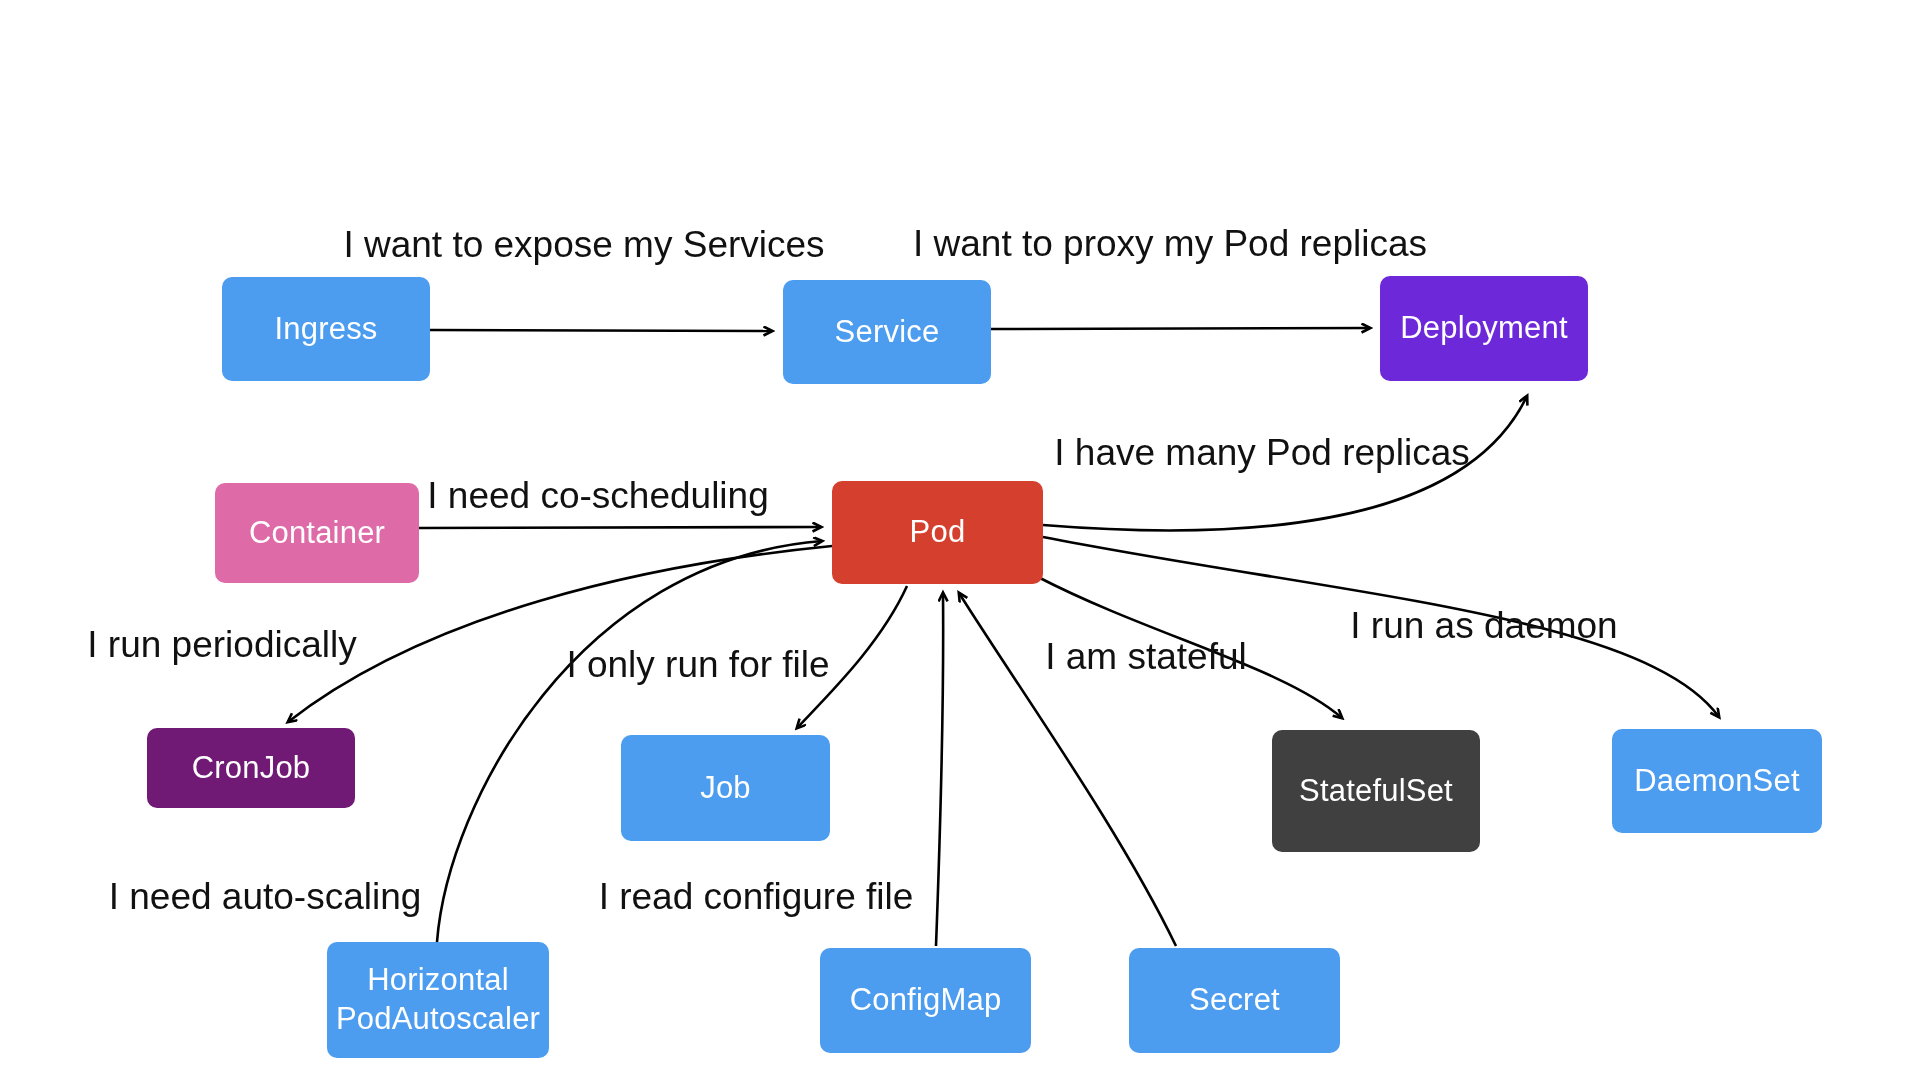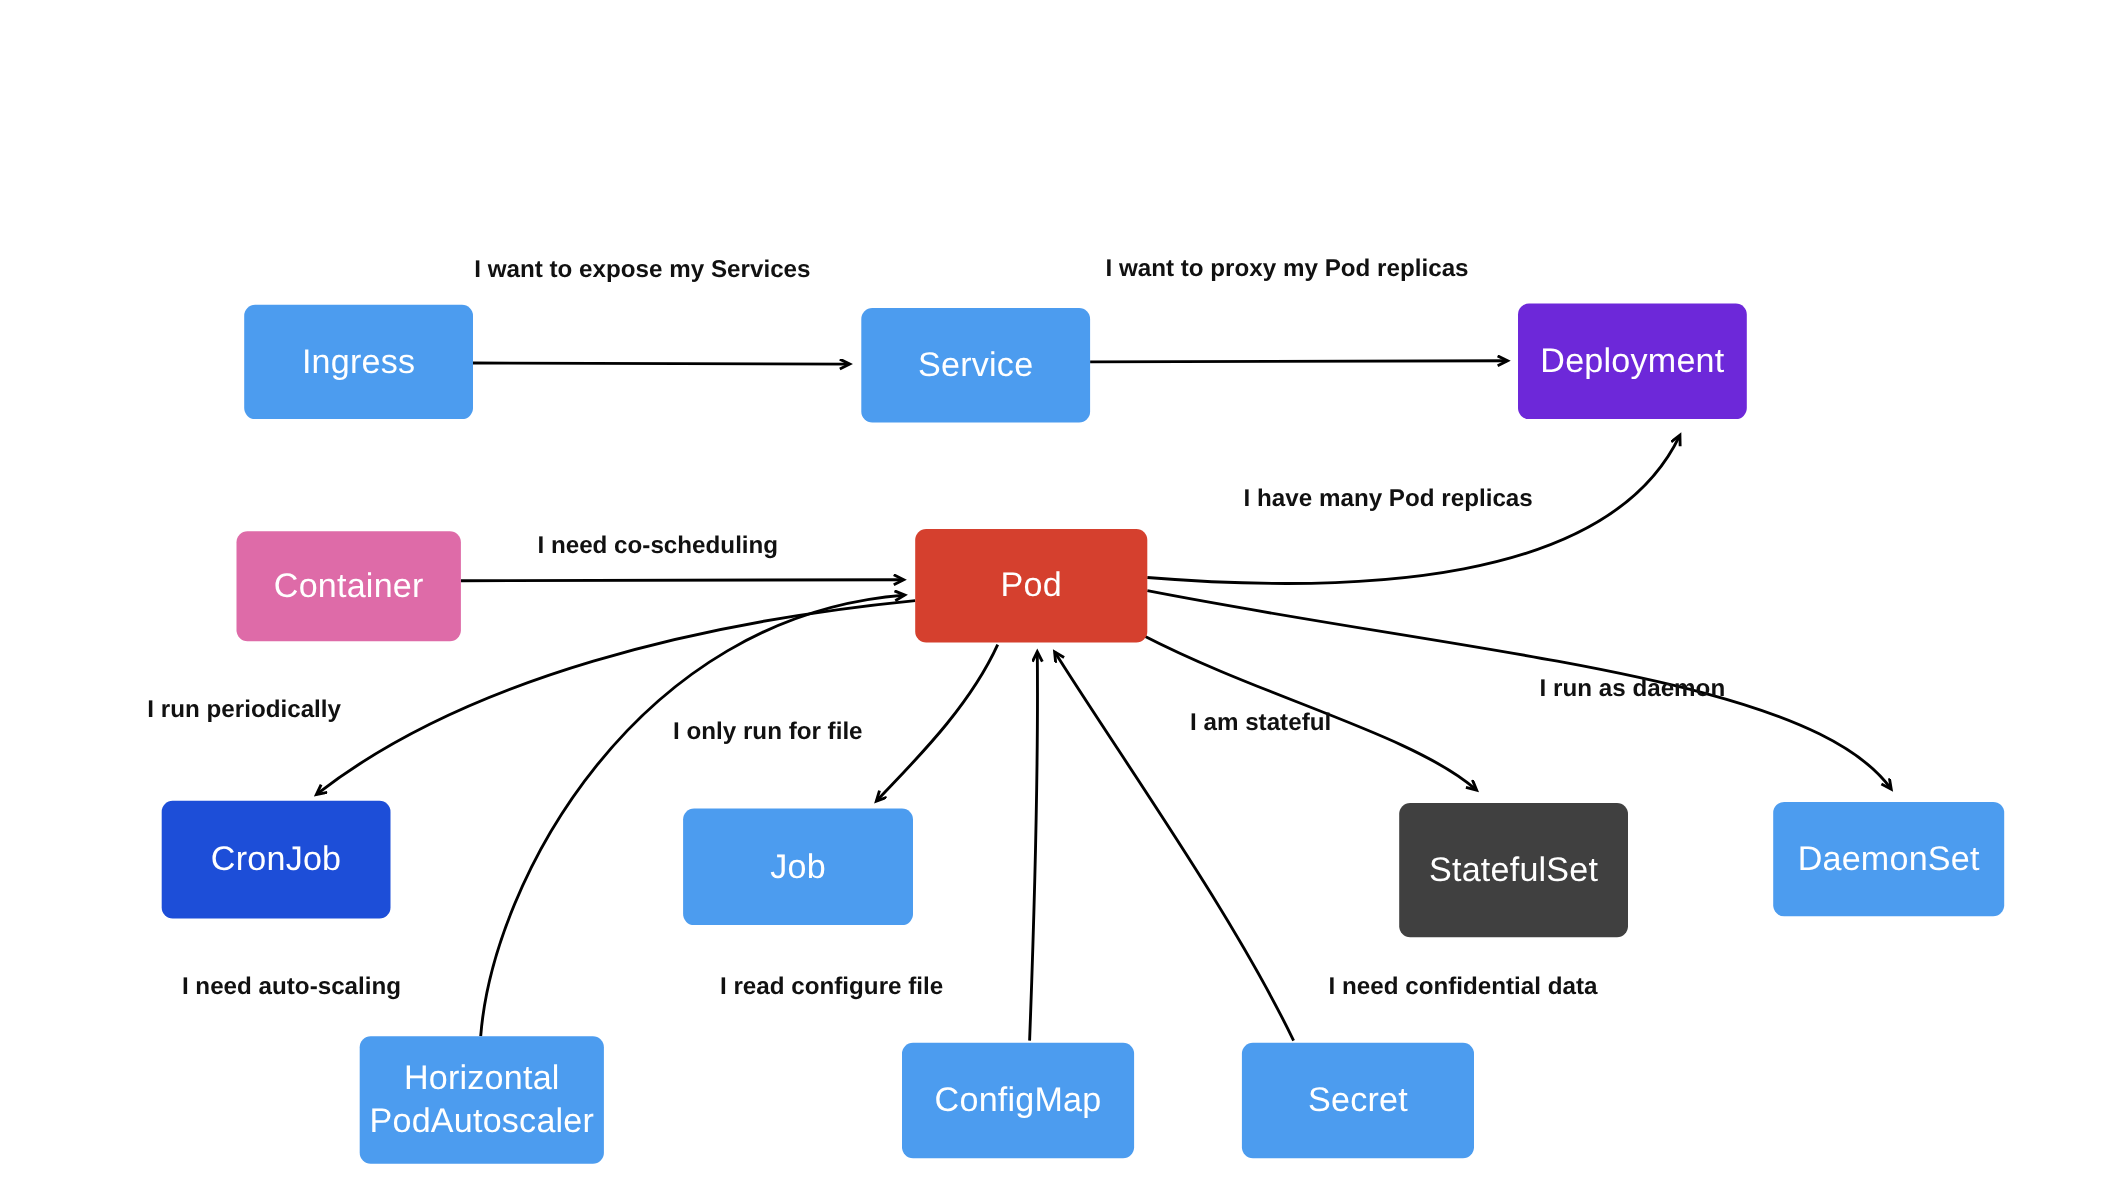--- a/index.html
+++ b/index.html
@@ -7,21 +7,21 @@
   .canvas{position:relative;width:1920px;height:1080px;background:#fff;overflow:hidden;}
   .arrows{position:absolute;left:0;top:0;width:1920px;height:1080px;}
   .arrows path{fill:none;stroke:#000;stroke-width:2.6px;}
   .node{
     position:absolute;display:flex;align-items:center;justify-content:center;
     border-radius:10px;color:#fff;font-size:31px;font-weight:400;
     text-align:center;line-height:1.25;letter-spacing:.2px;
   }
   .edge-label{
     position:absolute;transform:translate(-50%,-50%);
-    color:#111;font-size:22px;font-weight:700;white-space:nowrap;
+    color:#111;font-size:37px;font-weight:400;white-space:nowrap;
   }
 </style>
 </head>
 <body>
 
 <div class="canvas">
 
   <svg class="arrows" viewBox="0 0 1920 1080" xmlns="http://www.w3.org/2000/svg">
     <defs>
       <marker id="ah" markerWidth="13" markerHeight="12" refX="9.5" refY="5" orient="auto" markerUnits="userSpaceOnUse">
@@ -39,33 +39,32 @@
     <path d="M907,586 C880,645 828,695 797,728" marker-end="url(#ah)" stroke="#000000"></path>
     <path d="M936,946 C940,840 944,700 943,593" marker-end="url(#ah)" stroke="#000000"></path>
     <path d="M1176,946 C1120,830 1020,690 959,593" marker-end="url(#ah)" stroke="#000000"></path>
   </svg>
 
   <div class="node" style="left: 222px; top: 277px; width: 208px; height: 104px; background-color: rgb(76, 156, 239);">Ingress</div>
   <div class="node" style="left: 783px; top: 280px; width: 208px; height: 104px; background-color: rgb(76, 156, 239);">Service</div>
   <div class="node" style="left: 1380px; top: 276px; width: 208px; height: 105px; background-color: #6d28d9;">Deployment</div>
   <div class="node" style="left: 215px; top: 483px; width: 204px; height: 100px; background-color: rgb(222, 107, 168);">Container</div>
   <div class="node" style="left: 832px; top: 481px; width: 211px; height: 103px; background-color: rgb(213, 64, 46);">Pod</div>
-  <div class="node" style="left: 147px; top: 728px; width: 208px; height: 107px; background-color: #1d4ed8;">CronJob</div>
+  <div class="node" style="left: 147px; top: 728px; width: 208px; height: 80px; background-color: #701a75;">CronJob</div>
   <div class="node" style="left: 621px; top: 735px; width: 209px; height: 106px; background-color: rgb(76, 156, 239);">Job</div>
   <div class="node" style="left: 1272px; top: 730px; width: 208px; height: 122px; background-color: #404040; text-align: right;">StatefulSet</div>
   <div class="node" style="left: 1612px; top: 729px; width: 210px; height: 104px; background-color: rgb(76, 156, 239);">DaemonSet</div>
   <div class="node" style="left: 307px; top: 942px; width: 222px; height: 116px; padding: 16px 16px; box-sizing: border-box; background-color: rgb(76, 156, 239); margin-left: 20px;">Horizontal PodAutoscaler</div>
   <div class="node" style="left: 820px; top: 948px; width: 211px; height: 105px; background-color: rgb(76, 156, 239);">ConfigMap</div>
   <div class="node" style="left: 1129px; top: 948px; width: 211px; height: 105px; background-color: rgb(76, 156, 239);">Secret</div>
 
   <div class="edge-label" style="left: 584px; top: 245px; color: rgb(17, 17, 17);">I want to expose my Services</div>
   <div class="edge-label" style="left: 1170px; top: 244px; color: rgb(17, 17, 17);">I want to proxy my Pod replicas</div>
   <div class="edge-label" style="left: 1262px; top: 453px; color: rgb(17, 17, 17);">I have many Pod replicas</div>
   <div class="edge-label" style="left: 598px; top: 496px; color: rgb(17, 17, 17);">I need co-scheduling</div>
   <div class="edge-label" style="left: 222px; top: 645px; color: rgb(17, 17, 17);">I run periodically</div>
   <div class="edge-label" style="left: 698px; top: 665px; color: rgb(17, 17, 17);">I only run for file</div>
   <div class="edge-label" style="left: 1146px; top: 657px; color: rgb(17, 17, 17);">I am stateful</div>
   <div class="edge-label" style="left: 1484px; top: 626px; color: rgb(17, 17, 17);">I run as daemon</div>
   <div class="edge-label" style="left: 265px; top: 897px; color: rgb(17, 17, 17);">I need auto-scaling</div>
   <div class="edge-label" style="left: 756px; top: 897px; color: rgb(17, 17, 17);">I read configure file</div>
-  <div class="edge-label" style="left: 1330px; top: 897px; color: rgb(17, 17, 17);">I need confidential data</div>
 
 </div>
 
 </body></html>

